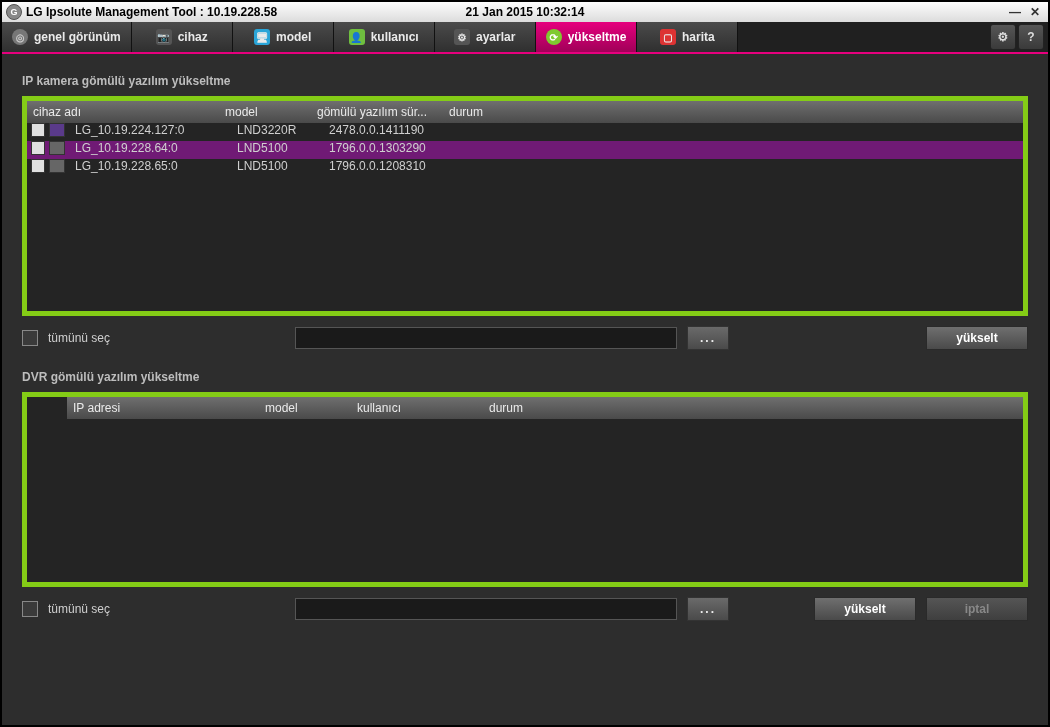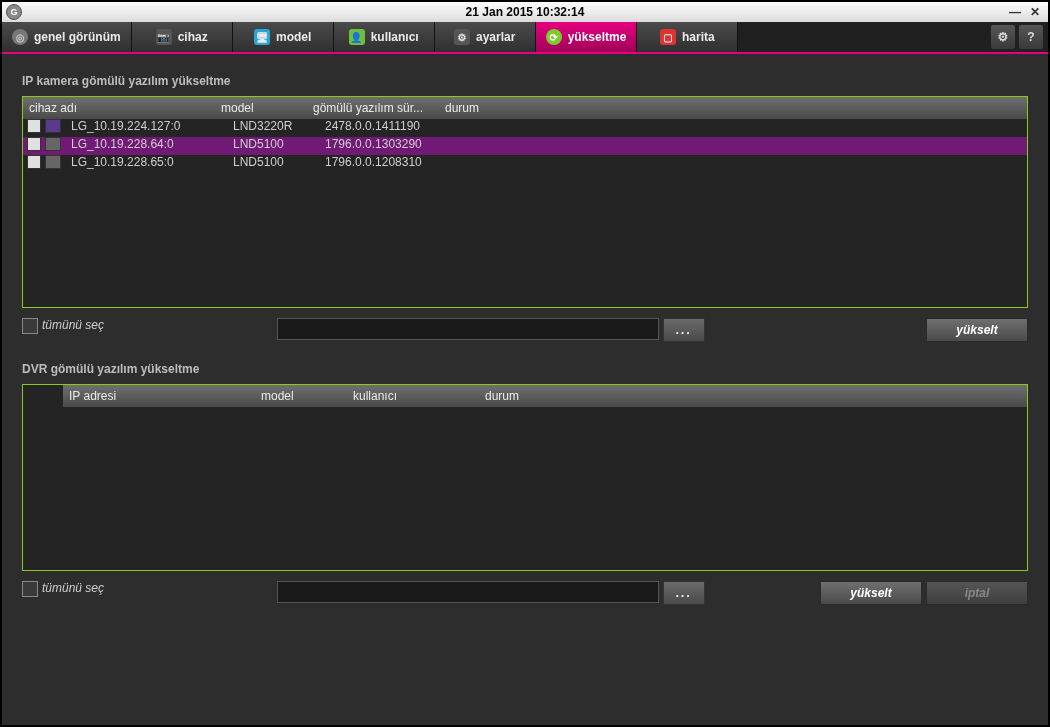--- a/index.html
+++ b/index.html
@@ -132,21 +132,21 @@
     flex-direction: column;
     gap: 20px;
     overflow: hidden;
   }
   .section-title {
     color: #bdbdbd;
     font-weight: bold;
     margin-bottom: 8px;
   }
   .panel-box {
-    border: 1px solid #84cc16;
+    border: 5px solid #84cc16;
     background: #242424;
     display: flex;
     flex-direction: column;
   }
   .table-header {
     display: flex;
     height: 22px;
     background: linear-gradient(to bottom, #6f6f6f, #4a4a4a);
     color: #eaeaea;
     align-items: center;
@@ -190,24 +190,23 @@
   .w-name { width: 180px; }
   .w-model { width: 80px; }
   .w-fw { width: 120px; }
   .w-status { flex: 1; }
   .w-ip { width: 180px; }
   .w-user { width: 120px; }
   .section1 .panel-box { height: 210px; }
   .section2 .panel-box { height: 185px; padding-left: 40px; }
   .action-row {
     display: flex;
-    align-items: flex-start;
+    align-items: center;
     margin-top: 10px;
-    gap: 4px;
-    font-style: italic;
+    gap: 10px;
   }
   .chk-box {
     width: 14px;
     height: 14px;
     border: 1px solid #888;
     background: #3a3a3a;
     cursor: pointer;
   }
   .chk-label { color: #cfcfcf; }
   .path-input {
@@ -252,20 +251,21 @@
   }
 </style>
 </head>
 <body>
 
 <div class="window">
 
   <div class="titlebar">
     <div class="title-left">
       <div class="app-icon">G</div>
+      <span>LG Ipsolute Management Tool : 10.19.228.58</span>
     </div>
     <div class="title-center">
       <span>21 Jan 2015 10:32:14</span>
     </div>
     <div class="title-right">
       <div class="tbtn">—</div>
       <div class="tbtn">✕</div>
     </div>
   </div>
 

